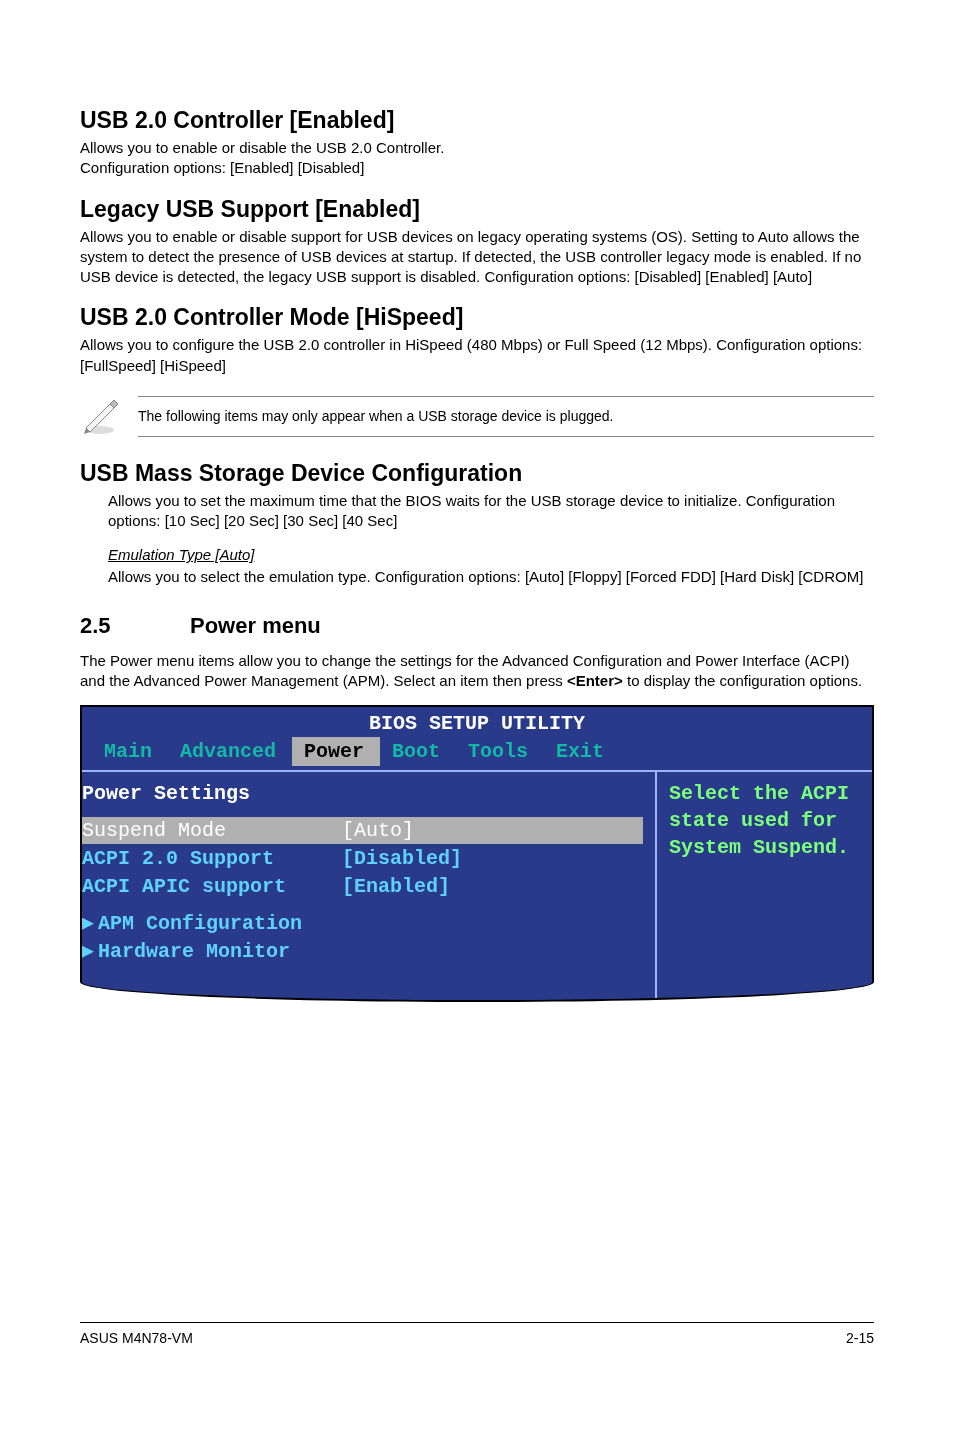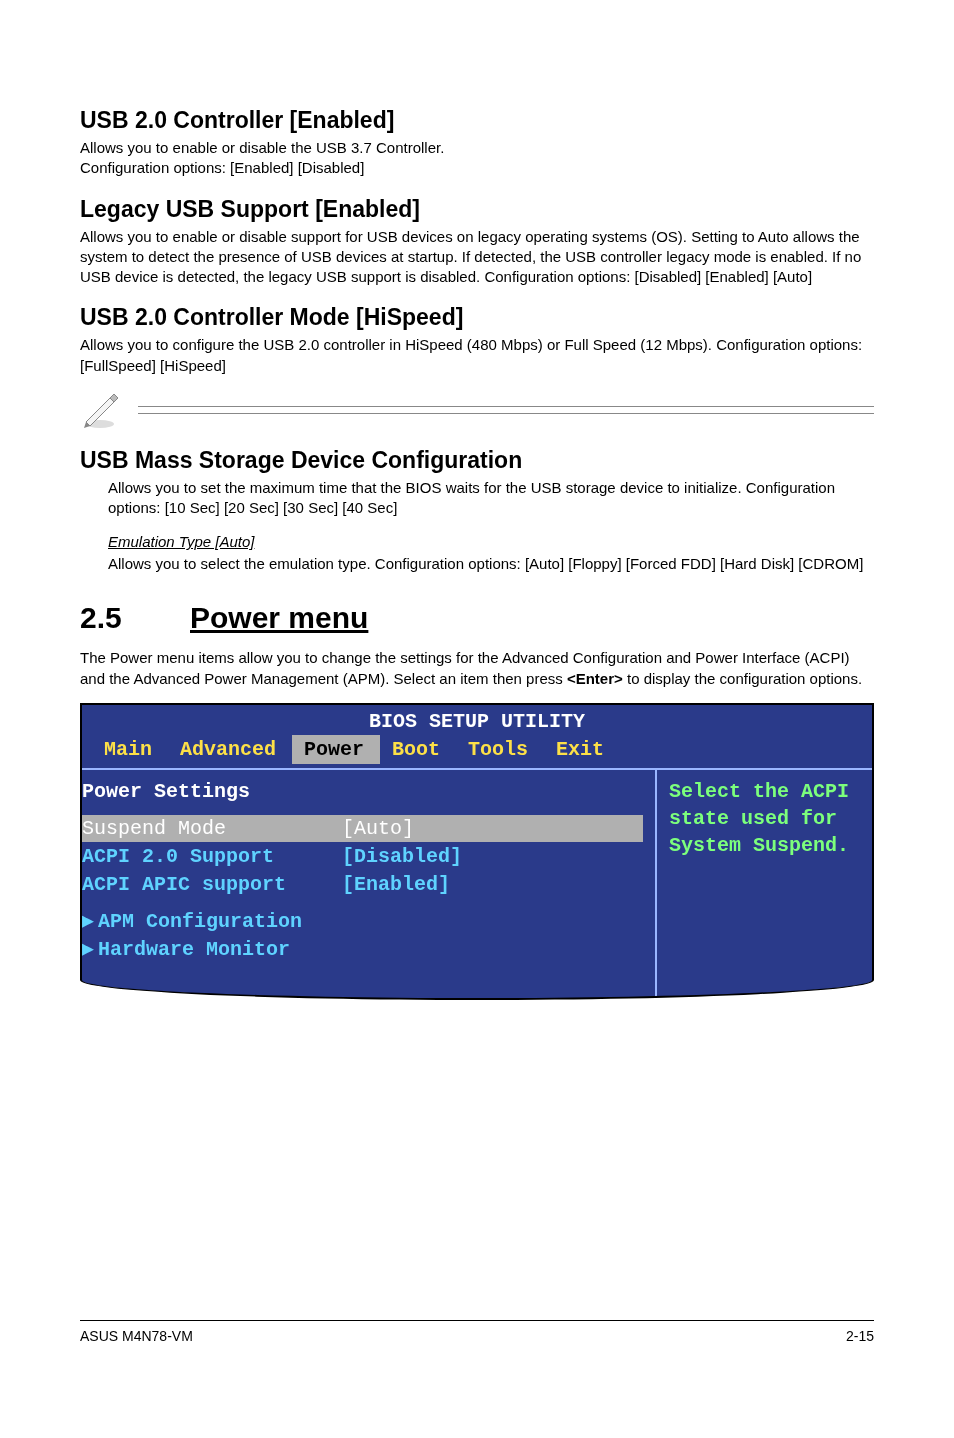--- a/index.html
+++ b/index.html
@@ -44,25 +44,24 @@
   .sub-indent {
     margin-left: 28px;
     margin-bottom: 14px;
   }
   .sub-title {
     font-style: italic;
     text-decoration: underline;
     margin-bottom: 1px;
   }
   h1.section {
-    font-size: 30px;
+    font-size: 22px;
     font-weight: bold;
     margin-top: 24px;
     margin-bottom: 10px;
-    text-decoration: underline;
   }
   h1.section .num { display:inline-block; width: 110px; }
   .bios-box {
     background: #2a3a8a;
     color: #fff;
     border: 2px solid #000;
     font-family: "Courier New", monospace;
     font-size: 20px;
     position: relative;
     border-bottom-left-radius: 60% 24px;
@@ -76,21 +75,21 @@
     font-weight: bold;
     padding-top: 3px;
   }
   .bios-tabs {
     display: flex;
     padding: 0 10px 4px 10px;
     gap: 0;
     font-weight: bold;
   }
   .bios-tab {
-    color: #fde047;
+    color: #14b8a6;
     padding: 1px 16px 1px 12px;
   }
   .bios-tab.selected {
     background: #b0b0b0;
     color: #000;
   }
   .bios-body {
     display: flex;
     border-top: 2px solid #9bb6ff;
   }
@@ -130,40 +129,41 @@
     padding-top: 6px;
     font-size: 14px;
     display: flex;
     justify-content: space-between;
   }
 </style>
 </head>
 <body>
 
 <div class="heading-bold">USB 2.0 Controller [Enabled]</div>
-<div class="body-text" style="white-space: pre-line;">Allows you to enable or disable the USB 3.7 Controller.
+<div class="body-text" style="white-space: pre-line;">Allows you to enable or disable the USB 2.0 Controller.
 Configuration options: [Enabled] [Disabled]</div>
 
 <div class="heading-bold">Legacy USB Support [Enabled]</div>
 <div class="body-text">Allows you to enable or disable support for USB devices on legacy operating systems (OS). Setting to Auto allows the system to detect the presence of USB devices at startup. If detected, the USB controller legacy mode is enabled. If no USB device is detected, the legacy USB support is disabled. Configuration options: [Disabled] [Enabled] [Auto]</div>
 
 <div class="heading-bold">USB 2.0 Controller Mode [HiSpeed]</div>
 <div class="body-text">Allows you to configure the USB 2.0 controller in HiSpeed (480 Mbps) or Full Speed (12 Mbps). Configuration options: [FullSpeed] [HiSpeed]</div>
 
 <div class="note-row">
   <span class="pencil-icon">
     <svg width="40" height="40" viewBox="0 0 40 40">
       <ellipse cx="20" cy="34" rx="14" ry="4" fill="#ddd"></ellipse>
       <polygon points="6,32 30,8 34,12 10,36" fill="#f5f5f5" stroke="#888" stroke-width="1"></polygon>
       <polygon points="30,8 34,4 38,8 34,12" fill="#bbb" stroke="#888" stroke-width="1"></polygon>
       <polygon points="6,32 10,36 4,38" fill="#888"></polygon>
     </svg>
   </span>
   <div class="note-lines">
     <hr class="note-hr">
+    <div class="note-text">The following items may only appear when a USB storage device is plugged.</div>
     <hr class="note-hr">
   </div>
 </div>
 
 <div class="heading-bold">USB Mass Storage Device Configuration</div>
 <div class="sub-indent">
   <div>Allows you to set the maximum time that the BIOS waits for the USB storage device to initialize. Configuration options: [10 Sec] [20 Sec] [30 Sec] [40 Sec]</div>
 </div>
 <div class="sub-indent">
   <div class="sub-title">Emulation Type [Auto]</div>

